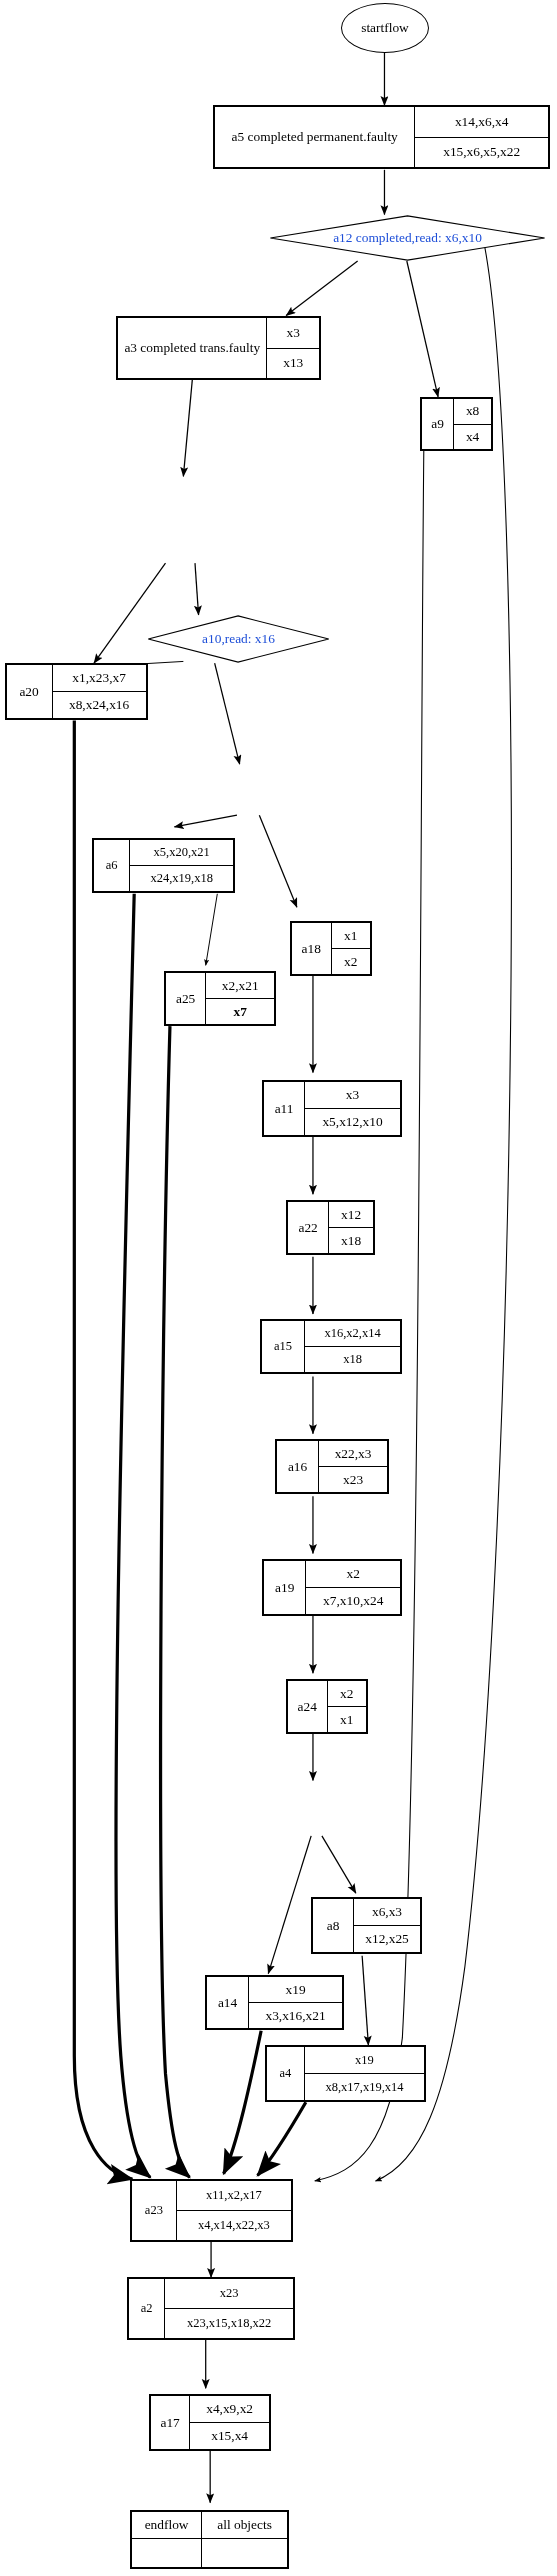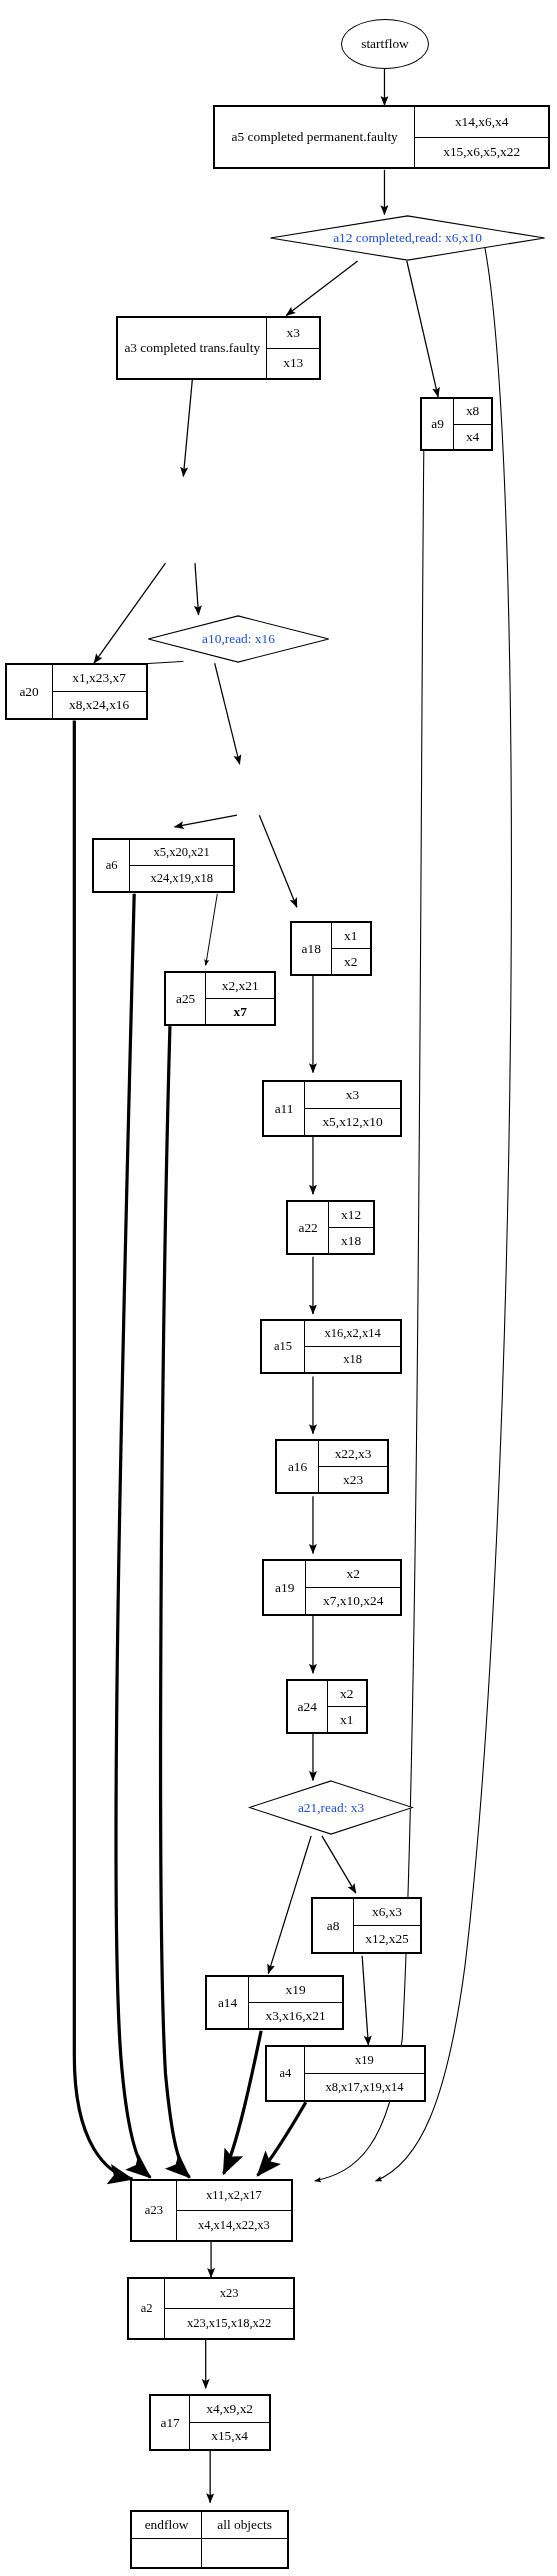--- a/index.html
+++ b/index.html
@@ -96,21 +96,21 @@
       <path d="M342,2352 C320,2390 300,2420 288,2434" stroke-width="3.6" marker-end="url(#ah)"></path>
 
       <path d="M236,2508 L236,2548" marker-end="url(#ah)"></path>
 
       <path d="M230,2618 L230,2672" marker-end="url(#ah)"></path>
 
       <path d="M235,2742 L235,2800" marker-end="url(#ah)"></path>
     </g>
   </svg>
 
-  <div class="ellipse" style="left:341px;top:19px;width:86px;height:48px;font-size:13.4px;">
+  <div class="ellipse" style="left:341px;top:3px;width:86px;height:48px;font-size:13.4px;">
     <span>startflow</span>
   </div>
 
   <div class="node rec" style="left:213px;top:105px;width:337px;height:64px;">
     <table>
       <tbody>
           <tr>
         <td rowspan="2" style="width:60%;font-size:13.4px;">a5  completed permanent.faulty</td>
         <td style="font-size:13.4px;">x14,x6,x4</td>
       </tr>
@@ -298,26 +298,20 @@
         <td rowspan="2" style="width:50%;font-size:13.4px;">a24</td>
         <td style="font-size:13.4px;">x2</td>
       </tr>
       <tr>
             <td style="font-size:13.4px;">x1</td>
           </tr>
     </tbody>
       </table>
   </div>
 
-  <div class="diamond" style="left:248px;top:1780px;width:166px;height:55px;">
-    <svg width="166" height="55" viewBox="0 0 186 62">
-        <polygon points="93,1 185,31 93,61 1,31" fill="#fff" stroke="#000" stroke-width="1.2"></polygon>
-      </svg>
-    <span class="lbl" style="font-size:13.4px;">a21,read: x3</span>
-  </div>
 
   <div class="node rec" style="left:311px;top:1897px;width:111px;height:57px;">
     <table>
       <tbody>
           <tr>
         <td rowspan="2" style="width:38%;font-size:13.4px;">a8</td>
         <td style="font-size:13.4px;">x6,x3</td>
       </tr>
       <tr>
             <td style="font-size:13.4px;">x12,x25</td>

